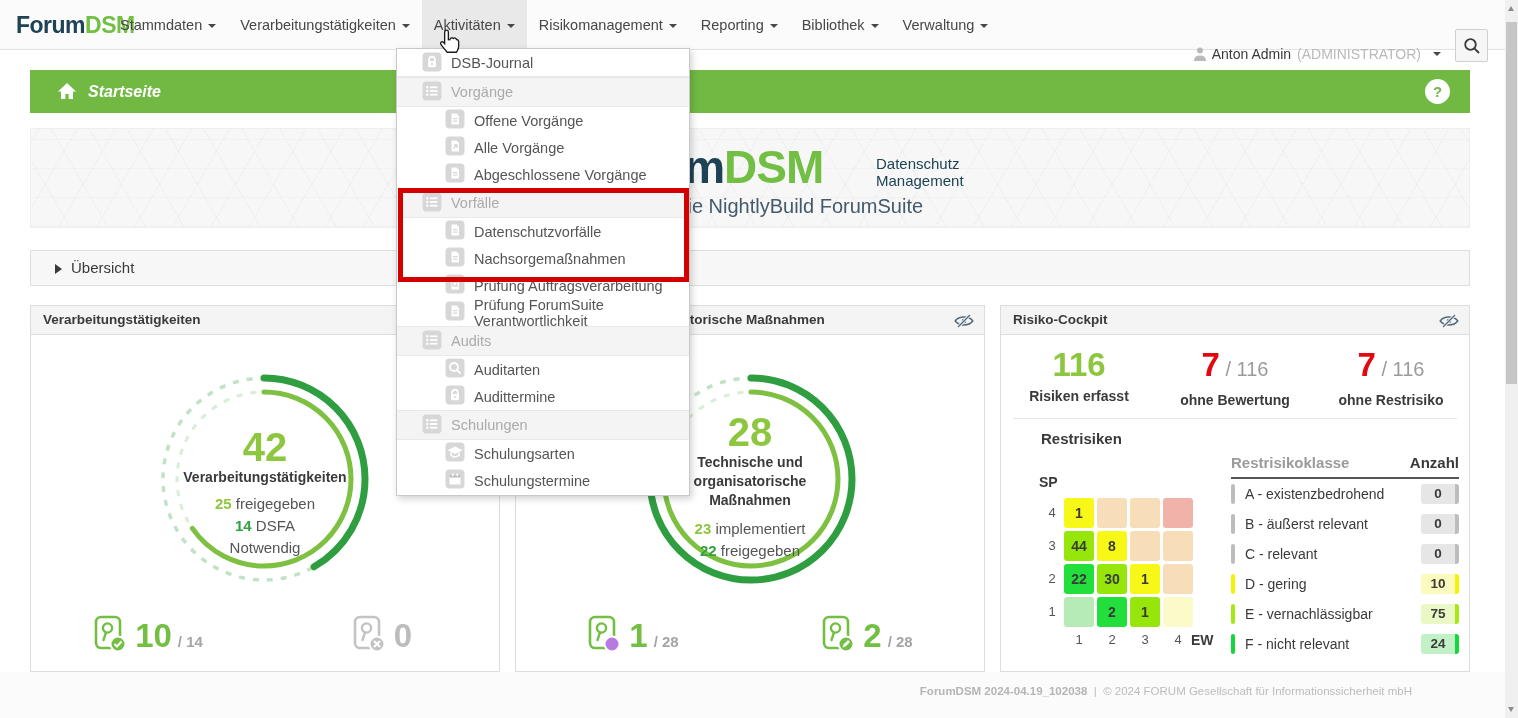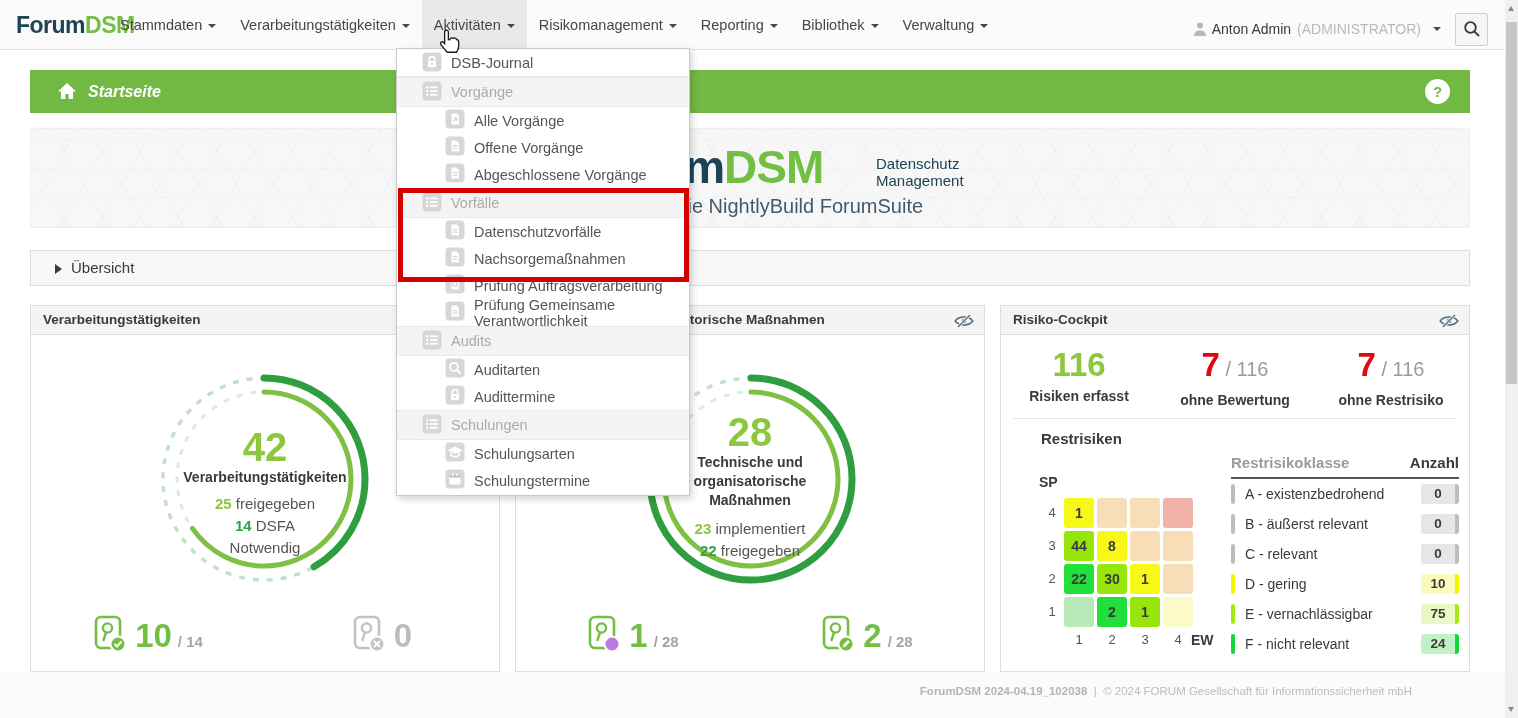--- a/index.html
+++ b/index.html
@@ -8,21 +8,21 @@
   .screen { position:relative; width:1518px; height:718px; overflow:hidden; background:#fff; }
 
   
   .navbar { position:absolute; left:0; top:0; width:1518px; height:50px; background:#fbfbfb; border-bottom:1px solid #e2e2e2; z-index:10; }
   .logo { position:absolute; left:16px; top:0; line-height:50px; font-size:23px; font-weight:bold; letter-spacing:-0.5px; }
   .logo .p1 { color:#1d4355; } .logo .p2 { color:#72bf44; }
   .nav-items { position:absolute; left:108px; top:0; height:50px; display:flex; }
   .nav-item { height:50px; line-height:50px; padding:0 12px; font-size:14.5px; color:#474747; cursor:pointer; white-space:nowrap; }
   .nav-item.active { background:#e9e9e9; }
   .caret { display:inline-block; width:0; height:0; border-left:4px solid transparent; border-right:4px solid transparent; border-top:4.5px solid #474747; margin-left:6px; vertical-align:2px; }
-  .nav-right { position:absolute; right:30px; top:4px; height:50px; display:flex; align-items:center; gap:14px; }
+  .nav-right { position:absolute; right:30px; top:12px; height:50px; display:flex; align-items:flex-end; gap:14px; }
   .user-chip { display:flex; align-items:center; gap:6px; font-size:14px; cursor:pointer; }
   .user-name { color:#3a3a3a; } .user-role { color:#b9b9b9; }
   .search-btn { width:33px; height:33px; background:#f6f6f6; border:1px solid #cfcfcf; border-radius:2px; display:flex; align-items:center; justify-content:center; cursor:pointer; }
 
   
   .scrollbar { position:absolute; right:0; top:0; width:13px; height:718px; background:#f0f0f0; z-index:60; }
   .sb-arrow { position:absolute; left:3px; width:0; height:0; border-left:3.5px solid transparent; border-right:3.5px solid transparent; }
   .sb-up { top:6px; border-bottom:5px solid #8a8a8a; }
   .sb-down { bottom:6px; border-top:5px solid #8a8a8a; }
   .sb-thumb { position:absolute; left:1px; top:22px; width:11px; height:362px; background:#c6c6c6; }
@@ -378,32 +378,32 @@
             <rect x="8" y="9.1" width="7.5" height="1.8" fill="#fff"></rect>
             <circle cx="5.3" cy="13.7" r="1.2" fill="#fff"></circle>
             <rect x="8" y="12.799999999999999" width="7.5" height="1.8" fill="#fff"></rect>
           </svg></span>
         <span>Vorgänge</span>
       </div>
       <div class="dd-item">
         <span><svg class="dd-ico" width="20" height="20" viewBox="0 0 20 20">
             <rect x="0.5" y="0.5" width="19" height="19" rx="4" fill="#d7d7d7"></rect>
             <path d="M6.5 4.5h5L14 7v8.5H6.5z" fill="#fff"></path>
-            <path d="M8.5 12.5l3.5-3.5M12 12V9h-3" fill="none" stroke="#d7d7d7" stroke-width="1.3"></path>
-          </svg></span>
-        <span>Alle Vorgänge</span>
-      </div>
-      <div class="dd-item">
-        <span><svg class="dd-ico" width="20" height="20" viewBox="0 0 20 20">
-            <rect x="0.5" y="0.5" width="19" height="19" rx="4" fill="#d7d7d7"></rect>
-            <path d="M6.5 4.5h5L14 7v8.5H6.5z" fill="#fff"></path>
             <rect x="8" y="9" width="4.5" height="1.2" fill="#d7d7d7"></rect>
             <rect x="8" y="11.5" width="4.5" height="1.2" fill="#d7d7d7"></rect>
           </svg></span>
         <span>Offene Vorgänge</span>
+      </div>
+      <div class="dd-item">
+        <span><svg class="dd-ico" width="20" height="20" viewBox="0 0 20 20">
+            <rect x="0.5" y="0.5" width="19" height="19" rx="4" fill="#d7d7d7"></rect>
+            <path d="M6.5 4.5h5L14 7v8.5H6.5z" fill="#fff"></path>
+            <path d="M8.5 12.5l3.5-3.5M12 12V9h-3" fill="none" stroke="#d7d7d7" stroke-width="1.3"></path>
+          </svg></span>
+        <span>Alle Vorgänge</span>
       </div>
       <div class="dd-item">
         <span><svg class="dd-ico" width="20" height="20" viewBox="0 0 20 20">
             <rect x="0.5" y="0.5" width="19" height="19" rx="4" fill="#d7d7d7"></rect>
             <path d="M6.5 4.5h5L14 7v8.5H6.5z" fill="#fff"></path>
             <rect x="8" y="9" width="4.5" height="1.2" fill="#d7d7d7"></rect>
             <rect x="8" y="11.5" width="4.5" height="1.2" fill="#d7d7d7"></rect>
           </svg></span>
         <span>Abgeschlossene Vorgänge</span>
       </div>
@@ -446,21 +446,21 @@
           </svg></span>
         <span>Prüfung Auftragsverarbeitung</span>
       </div>
       <div class="dd-item">
         <span><svg class="dd-ico" width="20" height="20" viewBox="0 0 20 20">
             <rect x="0.5" y="0.5" width="19" height="19" rx="4" fill="#d7d7d7"></rect>
             <path d="M6.5 4.5h5L14 7v8.5H6.5z" fill="#fff"></path>
             <rect x="8" y="9" width="4.5" height="1.2" fill="#d7d7d7"></rect>
             <rect x="8" y="11.5" width="4.5" height="1.2" fill="#d7d7d7"></rect>
           </svg></span>
-        <span>Prüfung Gemeinsame Verantwortlichkeit</span>
+        <span>Prüfung ForumSuite Verantwortlichkeit</span>
       </div>
       <div class="dd-section">
         <span><svg class="dd-ico" width="20" height="20" viewBox="0 0 20 20">
             <rect x="0.5" y="0.5" width="19" height="19" rx="4" fill="#d7d7d7"></rect>
             <circle cx="5.3" cy="6.3" r="1.2" fill="#fff"></circle>
             <rect x="8" y="5.3999999999999995" width="7.5" height="1.8" fill="#fff"></rect>
             <circle cx="5.3" cy="10" r="1.2" fill="#fff"></circle>
             <rect x="8" y="9.1" width="7.5" height="1.8" fill="#fff"></rect>
             <circle cx="5.3" cy="13.7" r="1.2" fill="#fff"></circle>
             <rect x="8" y="12.799999999999999" width="7.5" height="1.8" fill="#fff"></rect>

